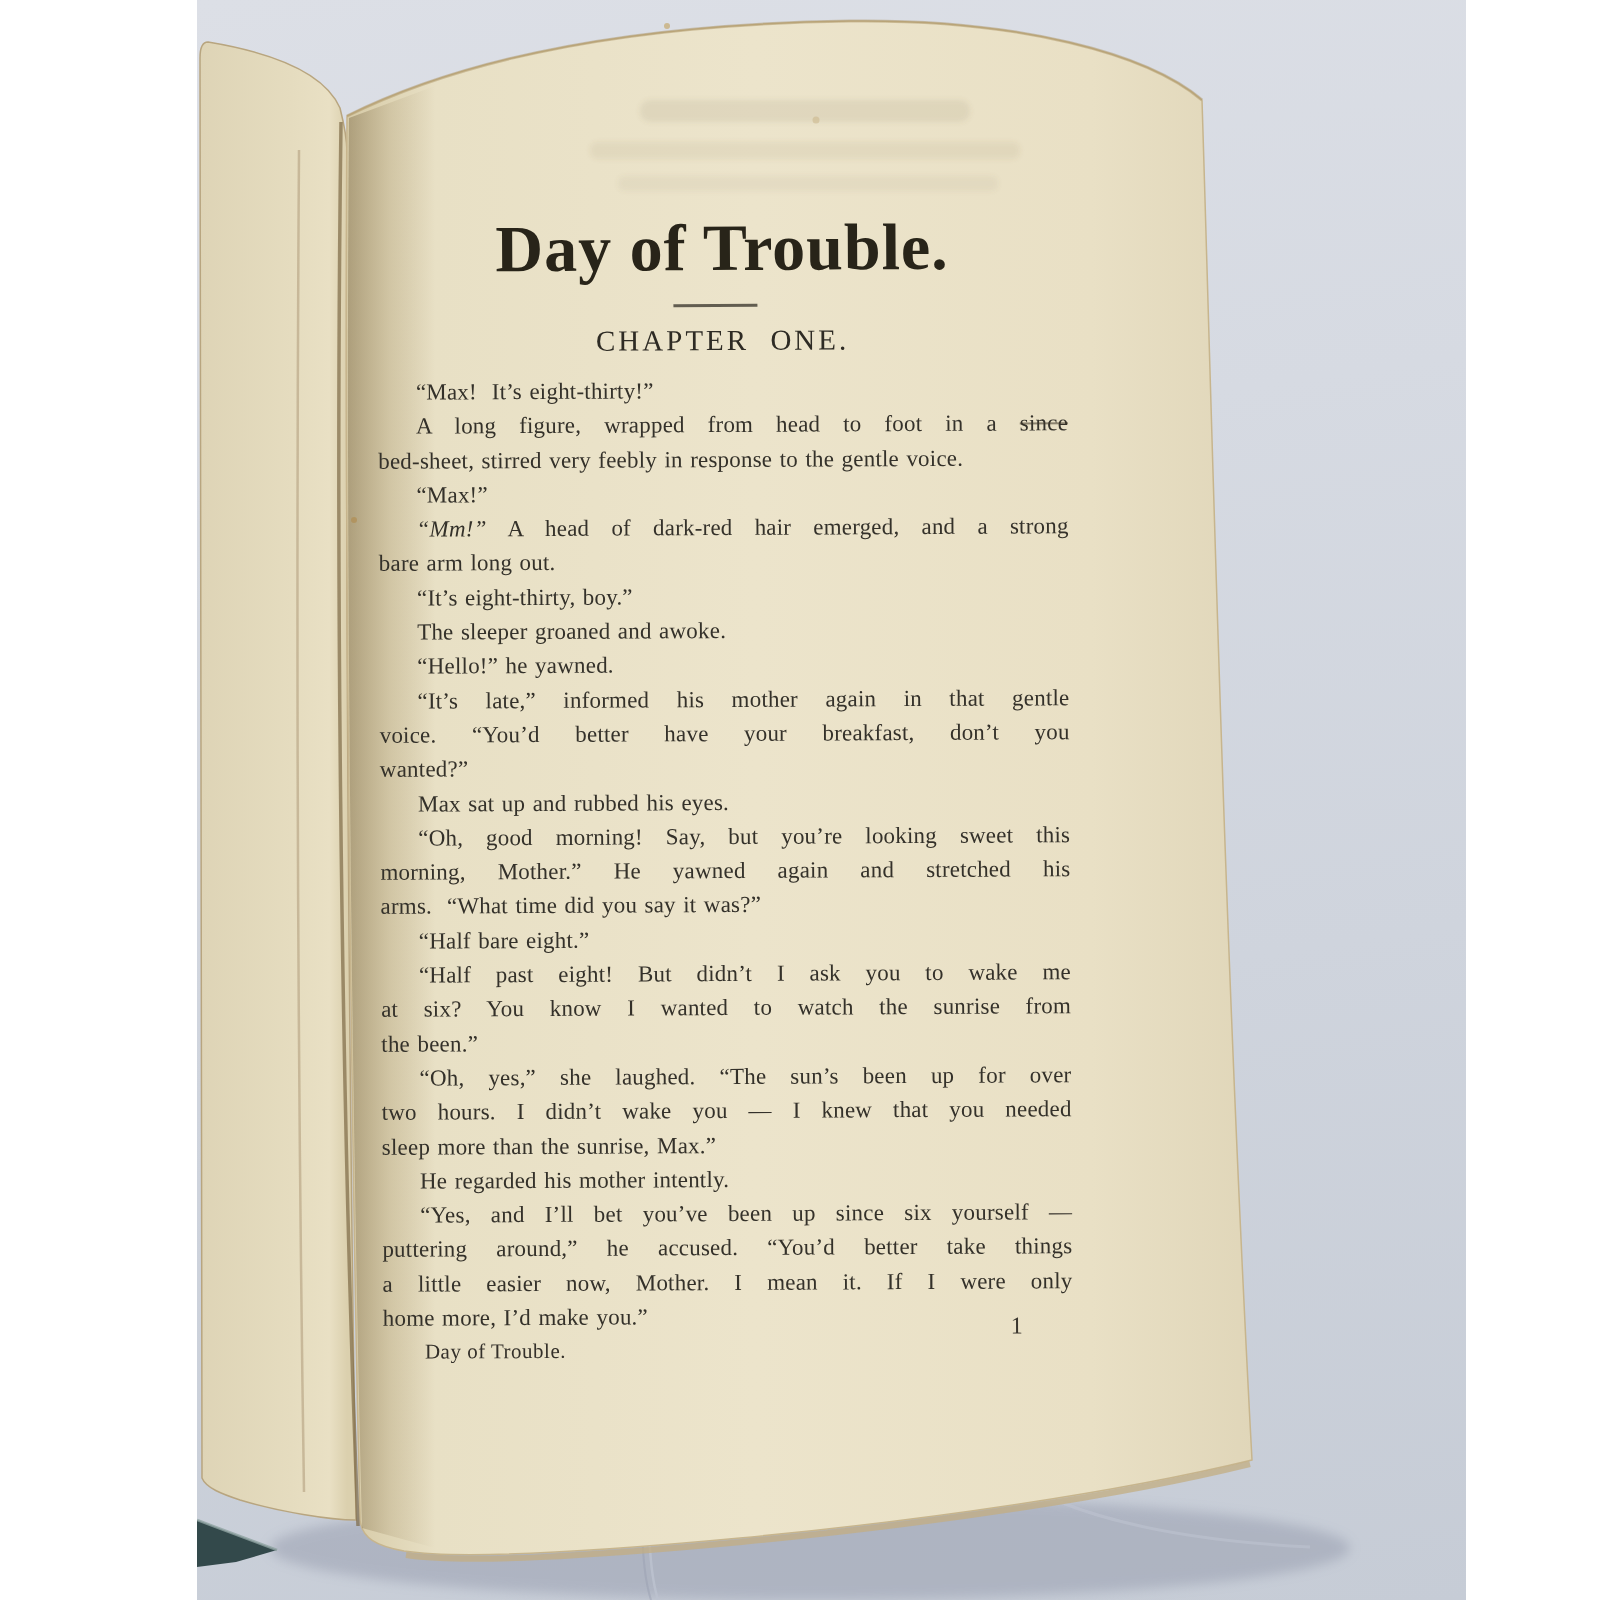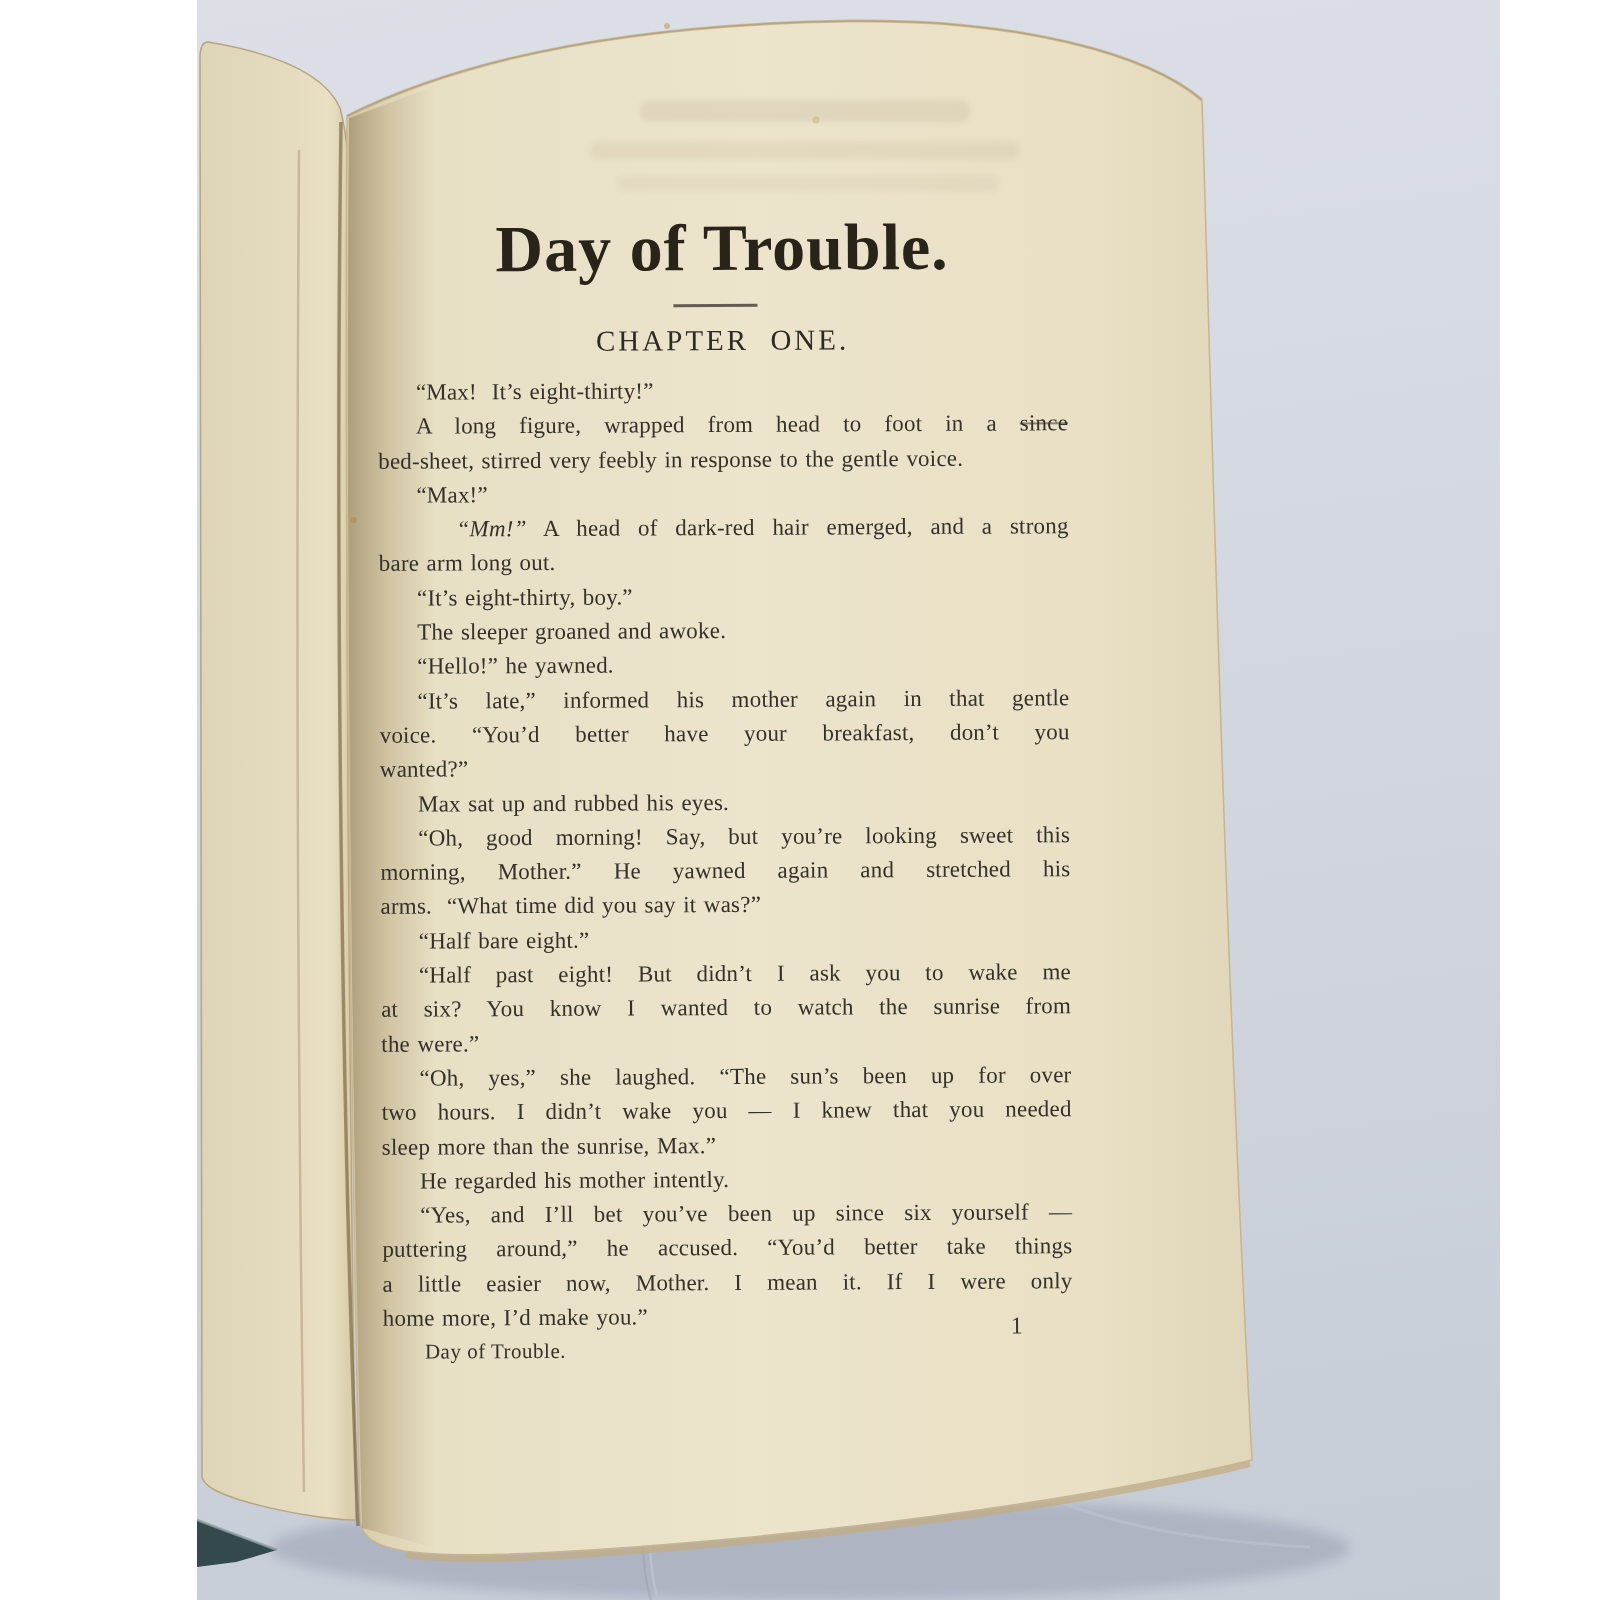--- a/index.html
+++ b/index.html
@@ -5,21 +5,20 @@
   html, body { margin:0; padding:0; }
   body {
     width:1600px; height:1600px; position:relative;
     background:#ffffff; overflow:hidden;
     font-family:"Liberation Serif", serif;
   }
   .photo {
     position:absolute; left:197px; top:0; width:1269px; height:1600px;
     background:linear-gradient(172deg,#dcdfe6 0%, #d6dae2 30%, #cfd4dd 62%, #c6ccd6 100%);
     overflow:hidden;
-    padding-left:34px;
   }
   svg.art { position:absolute; left:-197px; top:0; display:block; }
   .page-text {
     position:absolute; left:183px; top:0; width:690px; height:1600px;
     transform:rotate(-0.3deg); color:#33302a;
   }
   .title {
     position:absolute; top:212px; left:0; width:100%; text-align:center;
     font-weight:bold; font-size:66px; line-height:72px; color:#282419;
     letter-spacing:1px;
@@ -33,21 +32,21 @@
     font-size:29px; letter-spacing:3px; word-spacing:11px; color:#2e2b24;
   }
   .body { position:absolute; top:374px; left:0; width:100%; }
   .line {
     font-size:23px; line-height:34.3px; text-align:justify;
     word-spacing:1.5px; letter-spacing:0.2px; color:#34312a;
   }
   .line.just { text-align-last:justify; }
   .line.last { text-align:left; white-space:pre-wrap; }
   .line.indent { text-indent:38px; }
-  .it { font-style:italic;margin-left:40px; }
+  .it { font-style:italic; }
   .flaw {
     text-decoration:line-through;
     text-decoration-thickness:2px;
     text-decoration-color:rgba(62,55,40,.55);
   }
   .pagenum { position:absolute; top:1314px; left:628px; font-size:24px; color:#3a362e; }
   .running { position:absolute; top:1338px; left:42px; font-size:21px; letter-spacing:.5px; color:#34302a; }
 </style>
 </head>
 <body>
@@ -149,21 +148,21 @@
         <div class="line indent just"><span>“It’s late,” informed his mother again in that gentle</span></div>
         <div class="line just"><span>voice. “You’d better have your breakfast, don’t you</span></div>
         <div class="line last"><span>wanted?”</span></div>
         <div class="line indent last"><span>Max sat up and rubbed his eyes.</span></div>
         <div class="line indent just"><span>“Oh, good morning! Say, but you’re looking sweet this</span></div>
         <div class="line just"><span>morning, Mother.” He yawned again and stretched his</span></div>
         <div class="line last"><span>arms.  “What time did you say it was?”</span></div>
         <div class="line indent last"><span>“Half bare eight.”</span></div>
         <div class="line indent just"><span>“Half past eight! But didn’t I ask you to wake me</span></div>
         <div class="line just"><span>at six? You know I wanted to watch the sunrise from</span></div>
-        <div class="line last"><span>the were.”</span></div>
+        <div class="line last"><span>the been.”</span></div>
         <div class="line indent just"><span>“Oh, yes,” she laughed. “The sun’s been up for over</span></div>
         <div class="line just"><span>two hours. I didn’t wake you — I knew that you needed</span></div>
         <div class="line last"><span>sleep more than the sunrise, Max.”</span></div>
         <div class="line indent last"><span>He regarded his mother intently.</span></div>
         <div class="line indent just"><span>“Yes, and I’ll bet you’ve been up since six yourself —</span></div>
         <div class="line just"><span>puttering around,” he accused. “You’d better take things</span></div>
         <div class="line just"><span>a little easier now, Mother. I mean it. If I were only</span></div>
         <div class="line last"><span>home more, I’d make you.”</span></div>
       </div>
     <div class="pagenum">1</div>

